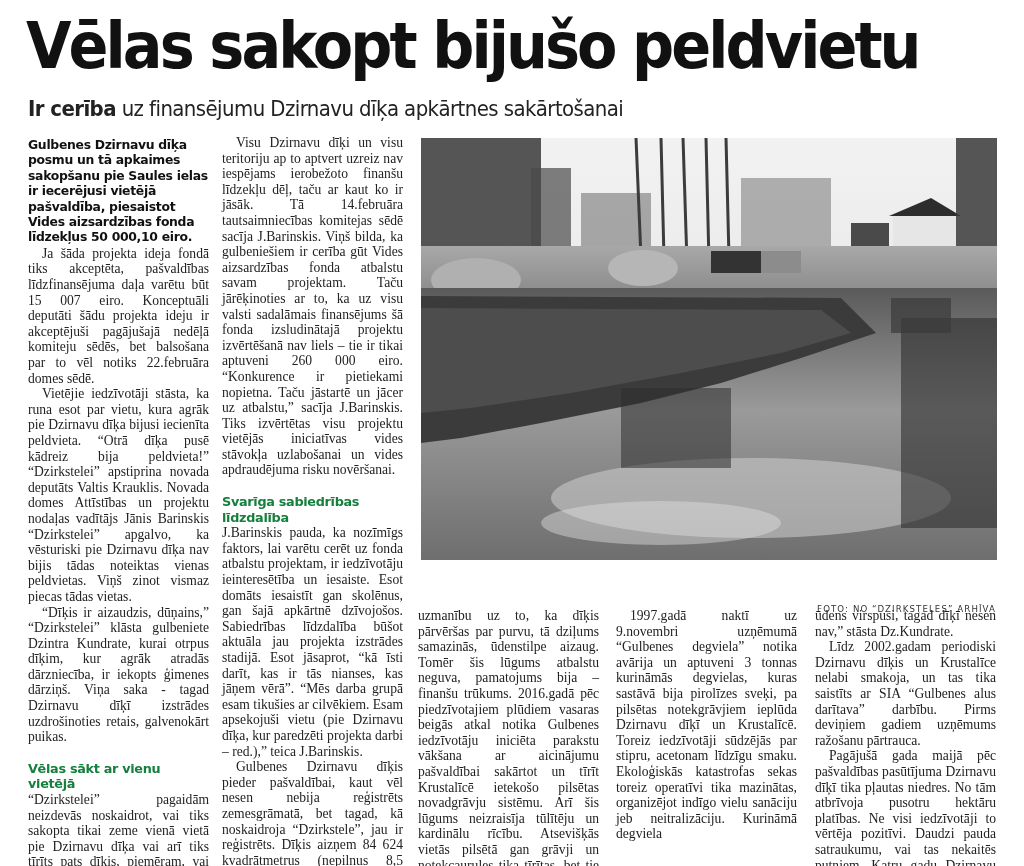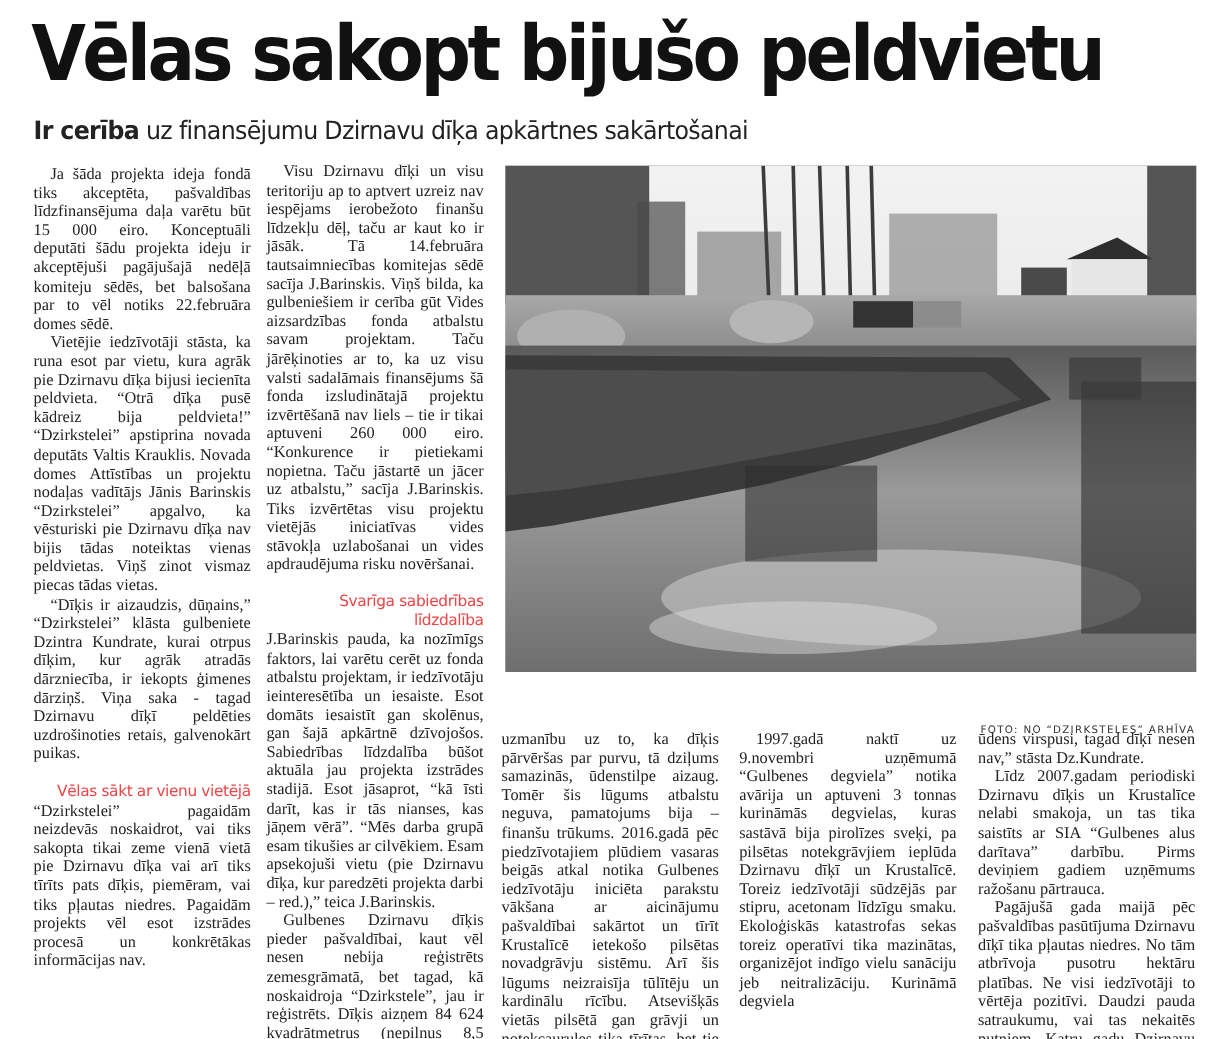--- a/index.html
+++ b/index.html
@@ -23,45 +23,46 @@
     text-align: justify; hyphens: manual; color: #222;
   }
   .col p { margin: 0; text-indent: 14px; }
   .col p.noindent { text-indent: 0; }
   .lead {
     font-family: "DejaVu Sans", sans-serif; font-weight: bold;
     font-size: 12.4px; line-height: 15.4px; text-align: left; color: #111;
     letter-spacing: -0.3px; margin: 0 0 1px 0;
   }
   .subtitle {
-    font-family: "DejaVu Sans", sans-serif; font-weight: normal;
-    font-size: 12.8px; line-height: 15.6px; margin: 16px 0 0 0; color: #ef4444;
-    letter-spacing: -0.3px; text-align: right;
+    font-family: "DejaVu Sans", sans-serif; font-weight: bold;
+    font-size: 12.8px; line-height: 15.6px; margin: 16px 0 0 0; color: #15803d;
+    letter-spacing: -0.3px; text-align: left;
   }
   .photo {
     position: absolute; left: 421px; top: 138px; width: 576px; height: 422px;
     overflow: hidden; background: #888;
   }
   .photo svg { display: block; }
   .caption {
     position: absolute; right: 28px; top: 604px;
     font-family: "DejaVu Sans", sans-serif; font-size: 8.6px; letter-spacing: 1.1px;
     color: #333; white-space: nowrap;
   }
 </style>
 </head>
 <body>
 
 <div class="headline">Vēlas sakopt bijušo peldvietu</div>
 <div class="subhead"><b>Ir cerība</b><span> uz finansējumu Dzirnavu dīķa apkārtnes sakārtošanai</span></div>
 
 <div class="col" style="left:28px; top:137px;">
-  <p>Ja šāda projekta ideja fondā tiks akceptēta, pašvaldības līdzfinansējuma daļa varētu būt 15 000 eiro. Konceptuāli deputāti šādu projekta ideju ir akceptējuši pagājušajā nedēļā komiteju sēdēs, bet balsošana par to vēl notiks 22.februāra domes sēdē.</p>
+  <div class="lead">Gulbenes Dzirnavu dīķa posmu un tā apkaimes sakopšanu pie Saules ielas ir iecerējusi vietējā pašvaldība, piesaistot Vides aizsardzības fonda līdzekļus 50 000,10 eiro.</div>
+  <p>Ja šāda projekta ideja fondā tiks akceptēta, pašvaldības līdzfinansējuma daļa varētu būt 15 007 eiro. Konceptuāli deputāti šādu projekta ideju ir akceptējuši pagājušajā nedēļā komiteju sēdēs, bet balsošana par to vēl notiks 22.februāra domes sēdē.</p>
   <p>Vietējie iedzīvotāji stāsta, ka runa esot par vietu, kura agrāk pie Dzirnavu dīķa bijusi iecienīta peldvieta. “Otrā dīķa pusē kādreiz bija peldvieta!” “Dzirkstelei” apstiprina novada deputāts Valtis Krauklis. Novada domes Attīstības un projektu nodaļas vadītājs Jānis Barinskis “Dzirkstelei” apgalvo, ka vēsturiski pie Dzirnavu dīķa nav bijis tādas noteiktas vienas peldvietas. Viņš zinot vismaz piecas tādas vietas.</p>
-  <p>“Dīķis ir aizaudzis, dūņains,” “Dzirkstelei” klāsta gulbeniete Dzintra Kundrate, kurai otrpus dīķim, kur agrāk atradās dārzniecība, ir iekopts ģimenes dārziņš. Viņa saka - tagad Dzirnavu dīķī peldēties uzdrošinoties retais, galvenokārt puikas.</p>
+  <p>“Dīķis ir aizaudzis, dūņains,” “Dzirkstelei” klāsta gulbeniete Dzintra Kundrate, kurai otrpus dīķim, kur agrāk atradās dārzniecība, ir iekopts ģimenes dārziņš. Viņa saka - tagad Dzirnavu dīķī izstrādes uzdrošinoties retais, galvenokārt puikas.</p>
   <div class="subtitle">Vēlas sākt ar vienu vietējā</div>
   <p class="noindent">“Dzirkstelei” pagaidām neizdevās noskaidrot, vai tiks sakopta tikai zeme vienā vietā pie Dzirnavu dīķa vai arī tiks tīrīts pats dīķis, piemēram, vai tiks pļautas niedres. Pagaidām projekts vēl esot izstrādes procesā un konkrētākas informācijas nav.</p>
 
 </div>
 
 <div class="col" style="left:222px; top:135px;">
   <p>Visu Dzirnavu dīķi un visu teritoriju ap to aptvert uzreiz nav iespējams ierobežoto finanšu līdzekļu dēļ, taču ar kaut ko ir jāsāk. Tā 14.februāra tautsaimniecības komitejas sēdē sacīja J.Barinskis. Viņš bilda, ka gulbeniešiem ir cerība gūt Vides aizsardzības fonda atbalstu savam projektam. Taču jārēķinoties ar to, ka uz visu valsti sadalāmais finansējums šā fonda izsludinātajā projektu izvērtēšanā nav liels – tie ir tikai aptuveni 260 000 eiro. “Konkurence ir pietiekami nopietna. Taču jāstartē un jācer uz atbalstu,” sacīja J.Barinskis. Tiks izvērtētas visu projektu vietējās iniciatīvas vides stāvokļa uzlabošanai un vides apdraudējuma risku novēršanai.</p>
   <div class="subtitle">Svarīga sabiedrības līdzdalība</div>
   <p class="noindent">J.Barinskis pauda, ka nozīmīgs faktors, lai varētu cerēt uz fonda atbalstu projektam, ir iedzīvotāju ieinteresētība un iesaiste. Esot domāts iesaistīt gan skolēnus, gan šajā apkārtnē dzīvojošos. Sabiedrības līdzdalība būšot aktuāla jau projekta izstrādes stadijā. Esot jāsaprot, “kā īsti darīt, kas ir tās nianses, kas jāņem vērā”. “Mēs darba grupā esam tikušies ar cilvēkiem. Esam apsekojuši vietu (pie Dzirnavu dīķa, kur paredzēti projekta darbi – red.),” teica J.Barinskis.</p>
   <p>Gulbenes Dzirnavu dīķis pieder pašvaldībai, kaut vēl nesen nebija reģistrēts zemesgrāmatā, bet tagad, kā noskaidroja “Dzirkstele”, jau ir reģistrēts. Dīķis aizņem 84 624 kvadrātmetrus (nepilnus 8,5 hektārus).</p>
@@ -130,15 +131,15 @@
   <p class="noindent">uzmanību uz to, ka dīķis pārvēršas par purvu, tā dziļums samazinās, ūdenstilpe aizaug. Tomēr šis lūgums atbalstu neguva, pamatojums bija – finanšu trūkums. 2016.gadā pēc piedzīvotajiem plūdiem vasaras beigās atkal notika Gulbenes iedzīvotāju iniciēta parakstu vākšana ar aicinājumu pašvaldībai sakārtot un tīrīt Krustalīcē ietekošo pilsētas novadgrāvju sistēmu. Arī šis lūgums neizraisīja tūlītēju un kardinālu rīcību. Atsevišķās vietās pilsētā gan grāvji un notekcaurules tika tīrītas, bet tie bija kārtējie darbi.</p>
 
 </div>
 
 <div class="col" style="left:616px; top:608px;">
   <p>1997.gadā naktī uz 9.novembri uzņēmumā “Gulbenes degviela” notika avārija un aptuveni 3 tonnas kurināmās degvielas, kuras sastāvā bija pirolīzes sveķi, pa pilsētas notekgrāvjiem ieplūda Dzirnavu dīķī un Krustalīcē. Toreiz iedzīvotāji sūdzējās par stipru, acetonam līdzīgu smaku. Ekoloģiskās katastrofas sekas toreiz operatīvi tika mazinātas, organizējot indīgo vielu sanāciju jeb neitralizāciju. Kurināmā degviela</p>
 </div>
 
 <div class="col" style="left:815px; top:608px;">
   <p class="noindent">ūdens virspusi, tagad dīķī nesen nav,” stāsta Dz.Kundrate.</p>
-  <p>Līdz 2007.gadam periodiski Dzirnavu dīķis un Krustalīce nelabi smakoja, un tas tika saistīts ar SIA “Gulbenes alus darītava” darbību. Pirms deviņiem gadiem uzņēmums ražošanu pārtrauca.</p>
+  <p>Līdz 2002.gadam periodiski Dzirnavu dīķis un Krustalīce nelabi smakoja, un tas tika saistīts ar SIA “Gulbenes alus darītava” darbību. Pirms deviņiem gadiem uzņēmums ražošanu pārtrauca.</p>
   <p><span>Pagājušā gada maijā pēc pašvaldības pasūtījuma Dzirnavu dīķī tika pļautas niedres. No tām atbrīvoja pusotru hektāru platības. Ne visi iedzīvotāji to vērtēja pozitīvi. Daudzi pauda satraukumu, vai tas nekaitēs putniem. Katru gadu Dzirnavu dīķī uz dzīvi apmetas arī gulbji, kuri tur perē un uzaudzina mazuļus.</span></p>
 </div>
 
 </body></html>

